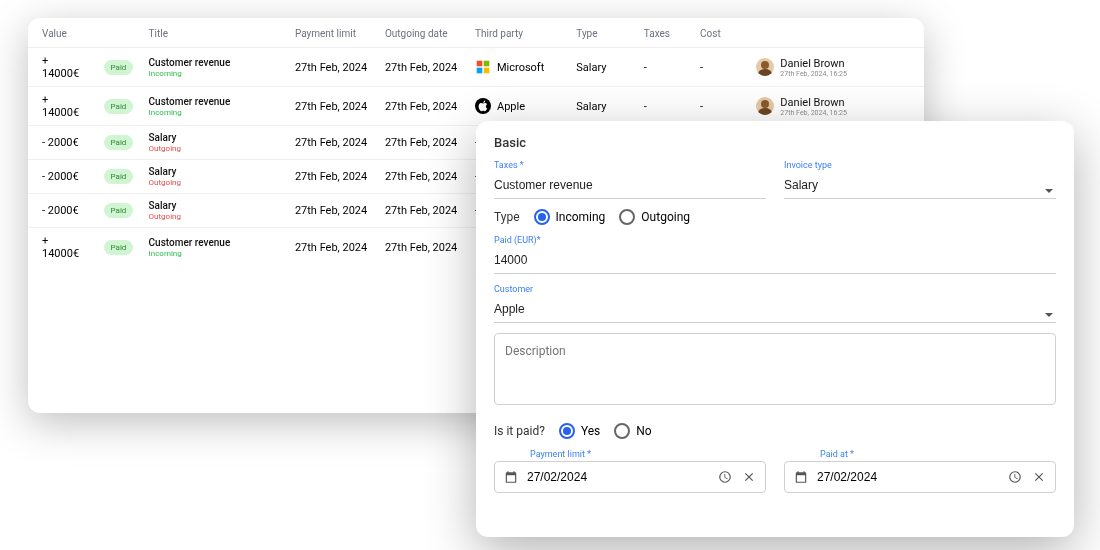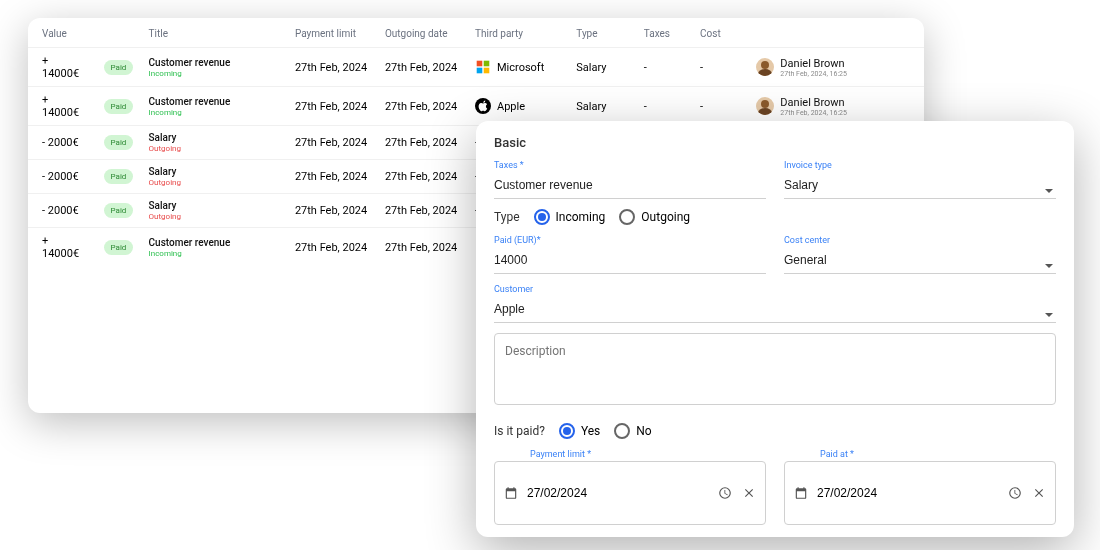--- a/index.html
+++ b/index.html
@@ -48,21 +48,21 @@
 .type-row .lbl, .paid-row .lbl { color: #333; }
 .radio { display: flex; align-items: center; gap: 6px; cursor: pointer; }
 .radio-dot { width: 16px; height: 16px; border: 2px solid #666; border-radius: 50%; display: flex; align-items: center; justify-content: center; }
 .radio-dot.checked { border-color: #2563eb; }
 .radio-dot.checked::after { content:""; width: 8px; height: 8px; background:#2563eb; border-radius:50%; }
 .desc { width: 100%; border: 1px solid #d0d0d0; border-radius: 4px; padding: 10px; font-size: 12px; color: #888; height: 72px; resize: none; outline: none; font-family: inherit; }
 .paid-row { margin-top: 14px; }
 .date-row { display: flex; gap: 18px; }
 .date-field { flex: 1; }
 .date-field .field-label { color: #3b82f6; padding-left: 36px; }
-.date-input-wrap { display: flex; align-items: center; gap: 8px; border: 1px solid #d0d0d0; border-radius: 4px; padding: 23px 8px; }
+.date-input-wrap { display: flex; align-items: center; gap: 8px; border: 1px solid #d0d0d0; border-radius: 4px; padding: 7px 8px; }
 .date-input-wrap input { flex: 1; border: none; outline: none; font-size: 12px; background: transparent; }
 .icon-btn { width: 16px; height: 16px; display: flex; align-items: center; justify-content: center; cursor: pointer; }
 .icon-btn svg { width: 14px; height: 14px; fill: #555; }
 </style>
 </head>
 <body>
 
 <div class="table-card">
   <table class="tbl">
     <thead>
@@ -264,27 +264,20 @@
       <span class="radio-dot"></span>
       <span>Outgoing</span>
     </div>
   </div>
 
   <div class="row">
     <div class="field">
       <label class="field-label">Paid (EUR)*</label>
       <input class="field-input" value="14000" style="">
     </div>
-    <div class="field">
-      <label class="field-label">Cost center</label>
-      <input class="field-input" readonly="" value="General" style="">
-      <span class="select-chevron"><svg viewBox="0 0 10 10">
-            <path d="M1 3l4 4 4-4z"></path>
-          </svg></span>
-    </div>
   </div>
 
   <div class="row">
     <div class="field">
       <label class="field-label">Customer</label>
       <input class="field-input" readonly="" value="Apple" style="">
       <span class="select-chevron"><svg viewBox="0 0 10 10">
             <path d="M1 3l4 4 4-4z"></path>
           </svg></span>
     </div>

